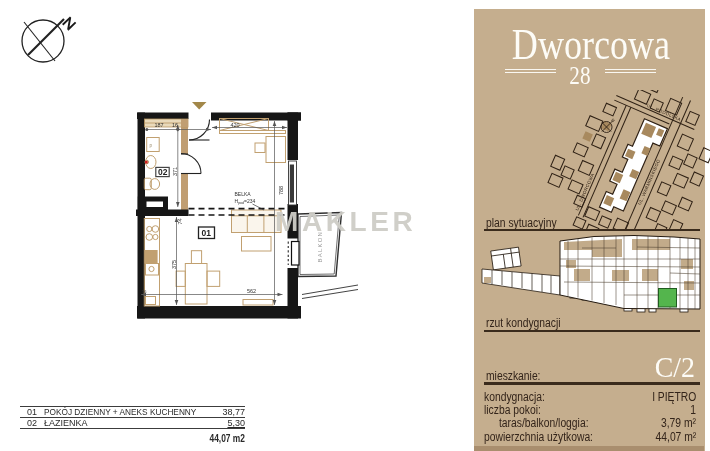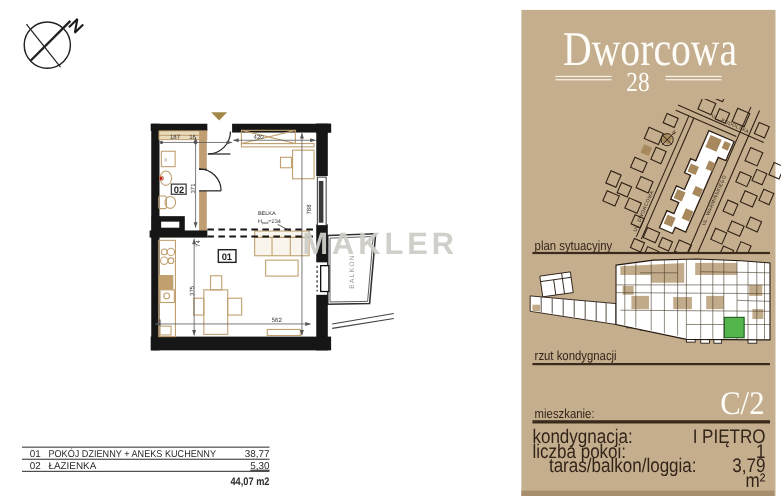--- a/index.html
+++ b/index.html
@@ -349,27 +349,31 @@
     <rect x="184.5" y="55.5" width="18" height="18.5" fill="#54b54d" stroke="#205c20" stroke-width="1"></rect>
   </g>
   </svg>
 <div class="abs dk" style="left:486px;top:316px;font-size:12px;transform:scaleX(0.86);transform-origin:0 50%;">rzut kondygnacji</div>
 <div class="abs" style="left:484px;top:330px;width:216px;height:2px;background:#3a2b1c;"></div>
 
 <div class="abs serif" style="left:555px;top:349.5px;width:140px;text-align:right;color:#fdfcf7;font-size:30px;transform:scaleX(0.93);transform-origin:right;">C/2</div>
 <div class="abs dk" style="left:486px;top:369px;font-size:12px;transform:scaleX(0.86);transform-origin:0 50%;">mieszkanie:</div>
 <div class="abs" style="left:484px;top:382px;width:216px;height:2.6px;background:#3a2b1c;"></div>
 
-<div class="abs dk" style="left:484px;top:391px;width:212px;font-size:18px;">
+<div class="abs dk" style="left:484px;top:391px;width:212px;font-size:12px;">
   <div style="display:flex;height:13px;line-height:13px;">
       <div style="transform:scaleX(0.86);transform-origin:0 50%;white-space:nowrap;">kondygnacja:</div>
       <div style="flex:1;text-align:right;transform:scaleX(0.86);transform-origin:100% 50%;">I PIĘTRO</div>
     </div>
   <div style="display:flex;height:13px;line-height:13px;">
       <div style="transform:scaleX(0.86);transform-origin:0 50%;white-space:nowrap;">liczba pokoi:</div>
       <div style="flex:1;text-align:right;transform:scaleX(0.86);transform-origin:100% 50%;">1</div>
     </div>
   <div style="display:flex;height:13.5px;line-height:13.5px;padding-left:15px;">
       <div style="transform:scaleX(0.86);transform-origin:0 50%;white-space:nowrap;">taras/balkon/loggia:</div>
       <div style="flex:1;text-align:right;transform:scaleX(0.86);transform-origin:100% 50%;">3,79 m²</div>
     </div>
+  <div style="display:flex;height:13.5px;line-height:13.5px;">
+      <div style="transform:scaleX(0.86);transform-origin:0 50%;white-space:nowrap;">powierzchnia użytkowa:</div>
+      <div style="flex:1;text-align:right;transform:scaleX(0.86);transform-origin:100% 50%;">44,07 m²</div>
+    </div>
 </div>
 <div class="abs" style="left:474px;top:446px;width:230px;height:5px;background:#a98e6e;"></div>
 
 </body></html>

